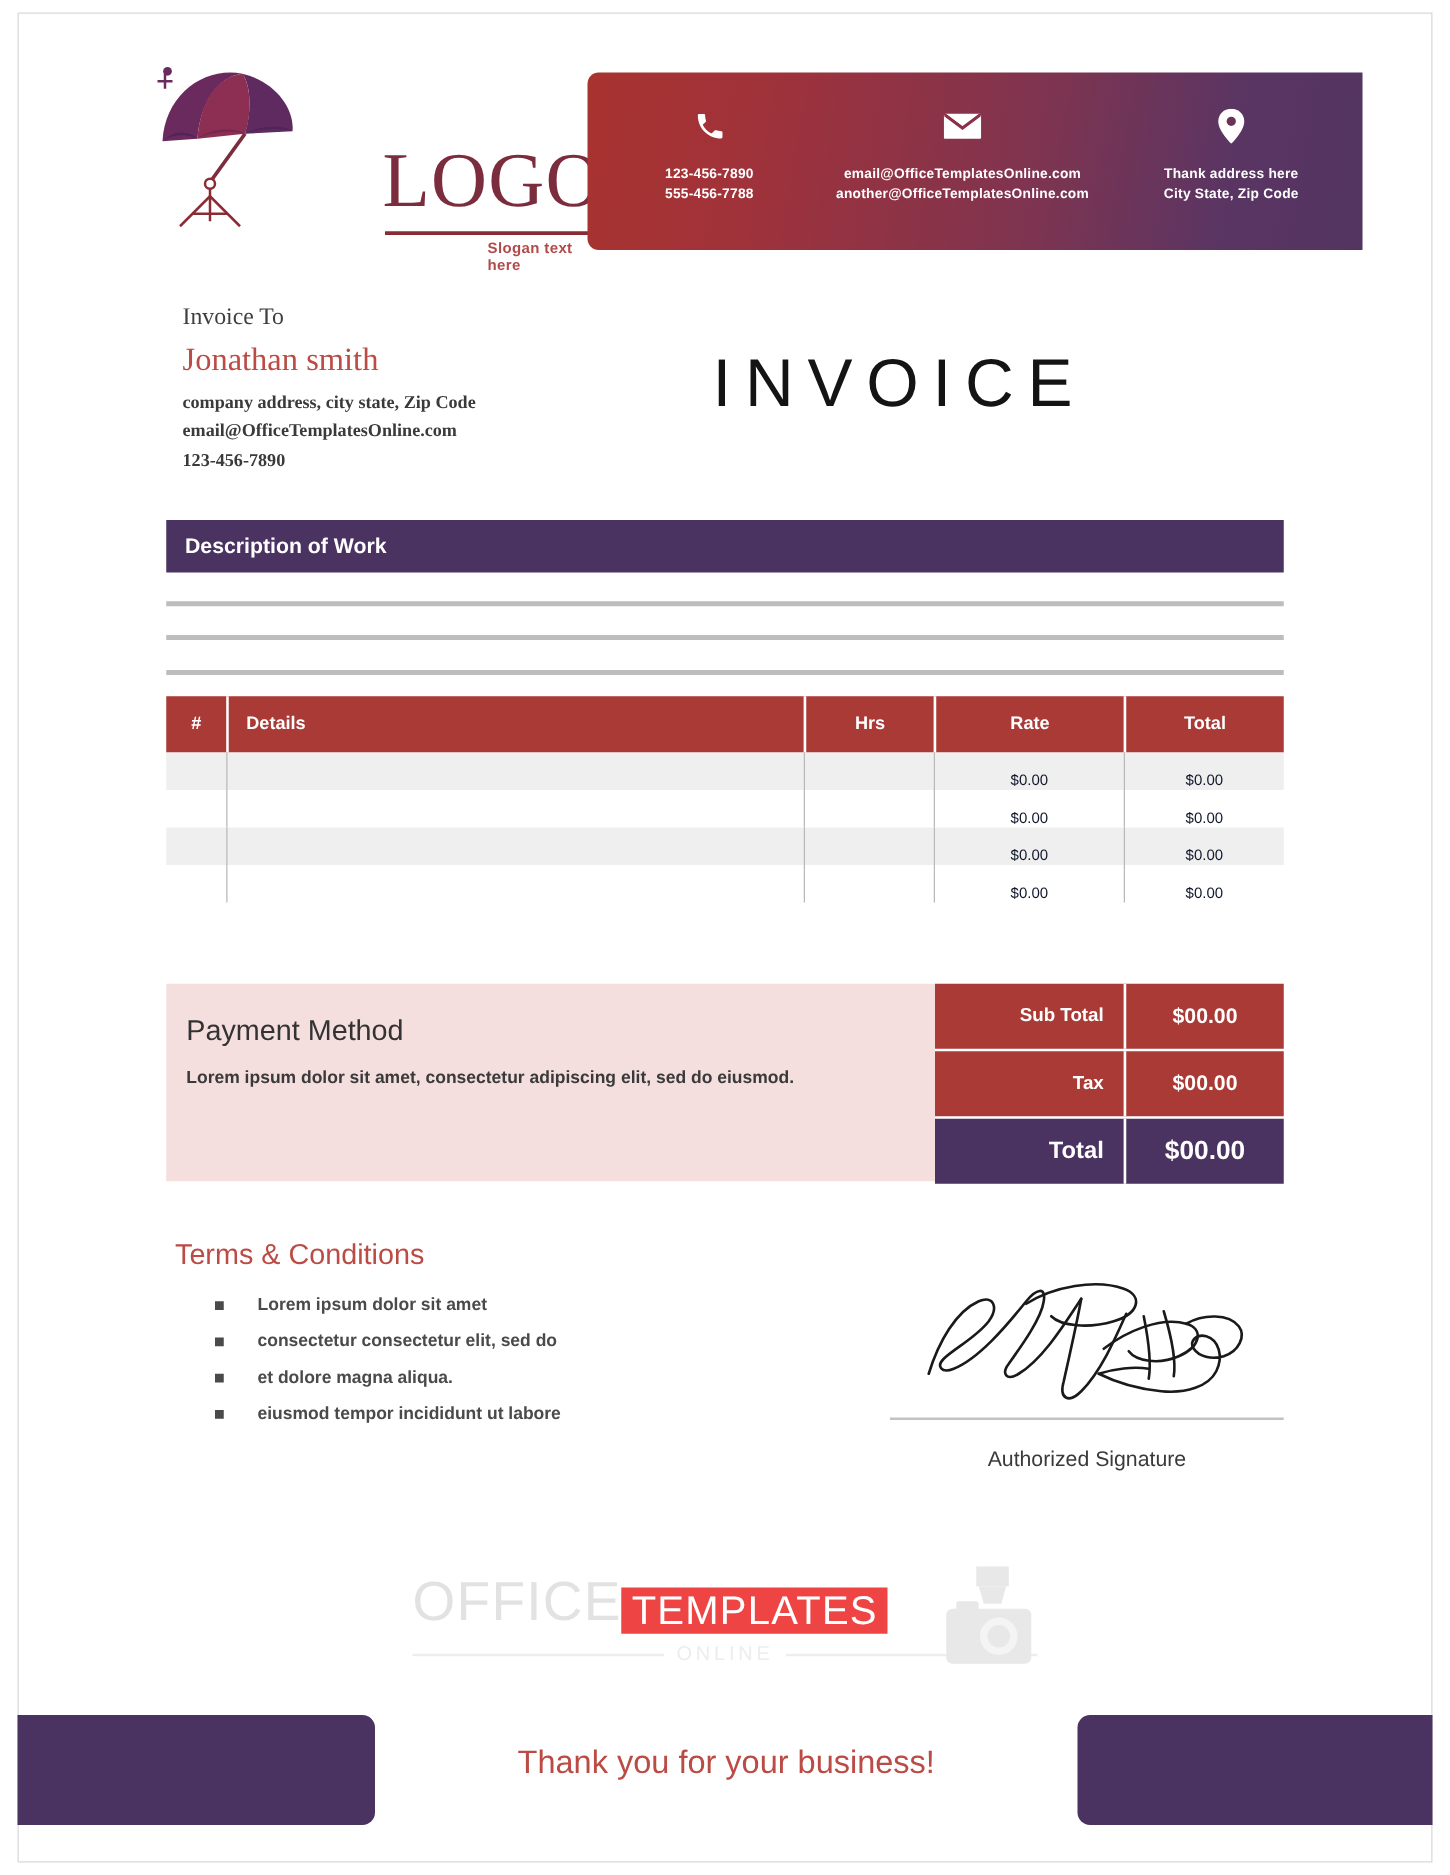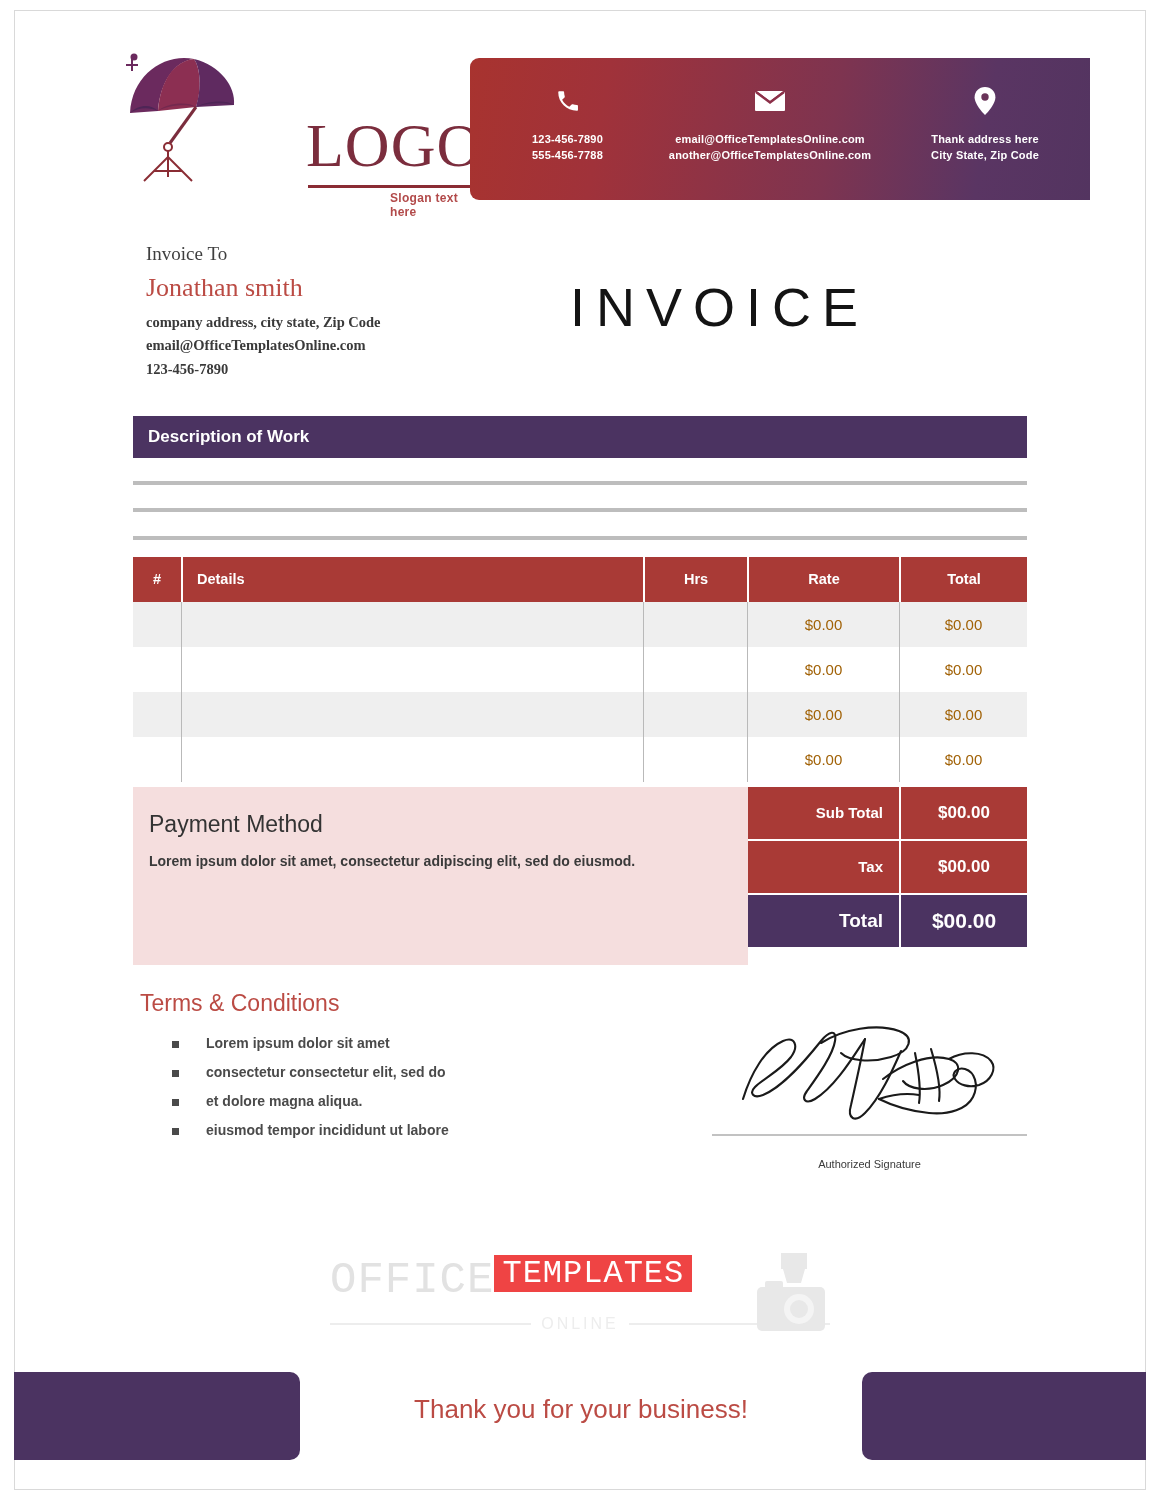--- a/index.html
+++ b/index.html
@@ -190,45 +190,45 @@
     background: #A93A36;
     color: #ffffff;
     font-weight: bold;
     font-size: 14.5px;
     height: 45px;
     line-height: 45px;
   }
   .thead .tcell + .tcell { border-left: 2px solid #ffffff; }
   .tcell {
     box-sizing: border-box;
-    height: 45px;
+    height: 30px;
     line-height: 45px;
-    font-size: 15px;
-    color: #a16207;
+    font-size: 12px;
+    color: #0f172a;
   }
   .c-num    { width: 48px;  text-align: center; }
   .c-det    { width: 462px; text-align: left; padding-left: 14px; }
   .c-hrs    { width: 104px; text-align: center; }
   .c-rate   { width: 152px; text-align: center; }
   .c-total  { width: 128px; text-align: center; }
 
   .tbody .trow.odd  .tcell { background: #efefef; }
   .tbody .trow.even .tcell { background: #ffffff; }
   .tbody .c-det { border-left: 1px solid #b9b9b9; }
   .tbody .c-hrs { border-left: 1px solid #b9b9b9; }
   .tbody .c-rate { border-left: 1px solid #b9b9b9; }
   .tbody .c-total { border-left: 1px solid #b9b9b9; }
 
   
   .pay-block {
     position: absolute;
     left: 133px;
     top: 787px;
     width: 615px;
-    height: 178px;
+    height: 158px;
     background: #F5DEDE;
   }
   .pay-title {
     position: absolute;
     left: 16px;
     top: 24px;
     font-size: 23px;
     color: #333333;
   }
   .pay-text {
@@ -309,38 +309,37 @@
   .sig-svg { display: block; margin: 0 auto; }
   .sig-line {
     width: 315px;
     height: 2px;
     background: #c2c2c2;
     margin-top: 4px;
   }
   .sig-caption {
     text-align: center;
     margin-top: 22px;
-    font-size: 11px;
+    font-size: 17px;
     color: #3a3a3a;
   }
 
   
   .watermark {
     position: absolute;
     left: 330px;
     top: 1255px;
     width: 500px;
     height: 100px;
   }
   .wm-row {
     position: relative;
     height: 52px;
     display: flex;
-    align-items: flex-start;
-    font-family: Liberation Mono, monospace;
+    align-items: flex-end;
   }
   .wm-office {
     font-size: 44px;
     color: #e2e2e2;
     letter-spacing: 1px;
   }
   .wm-templates {
     font-size: 32px;
     color: #ffffff;
     background: #ef4444;

